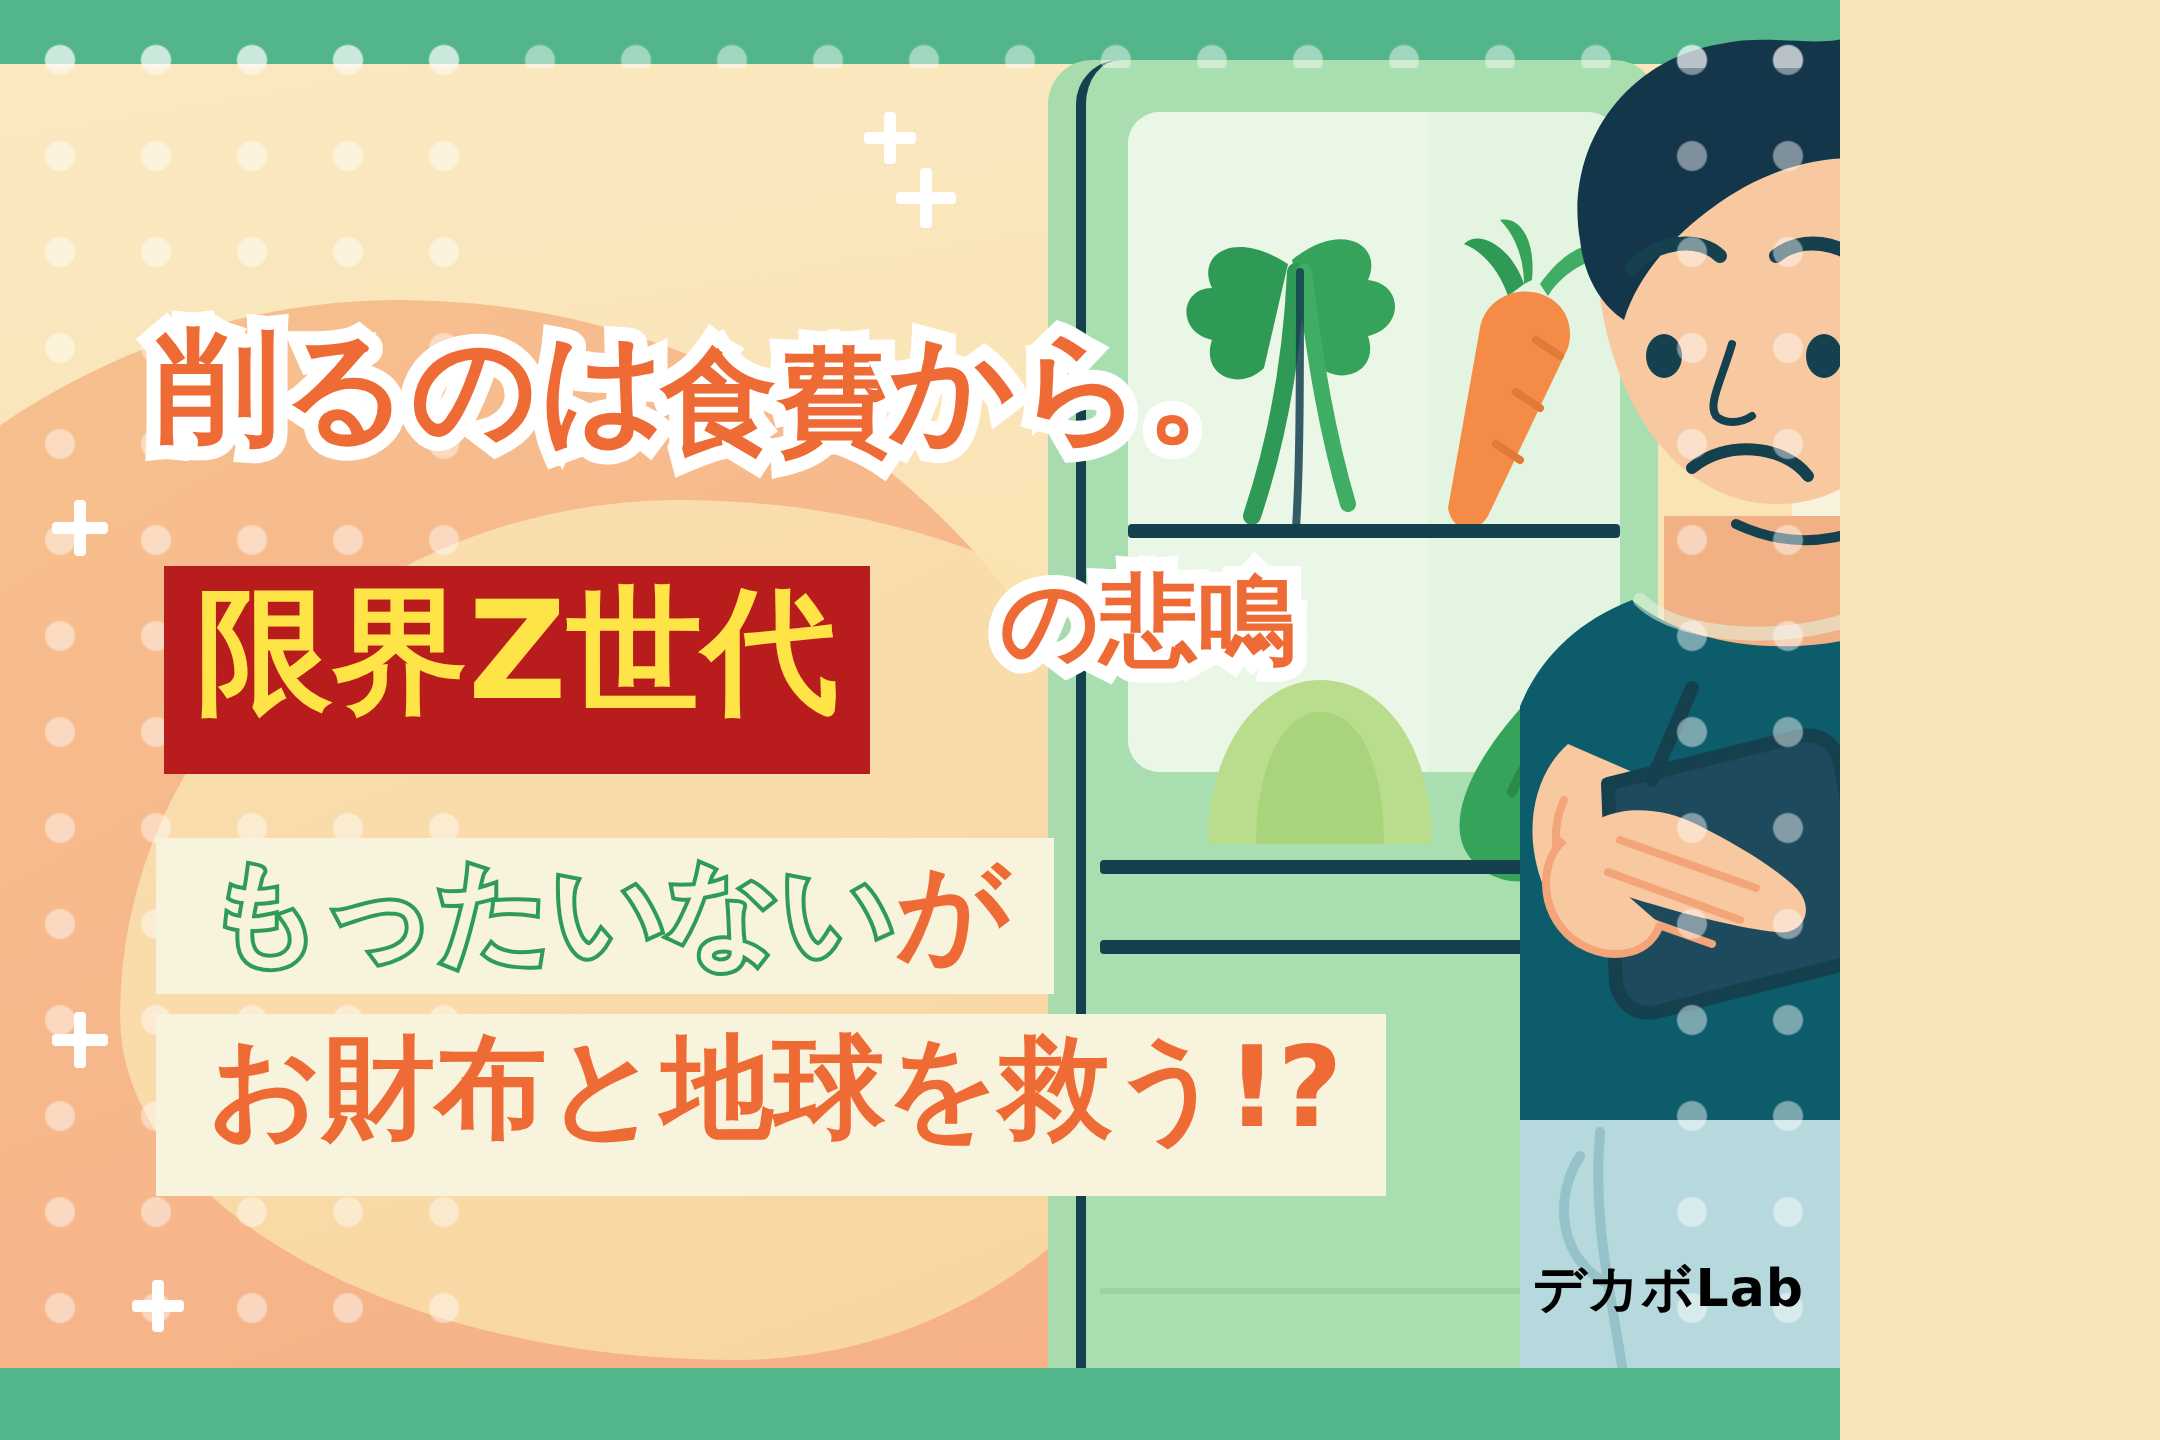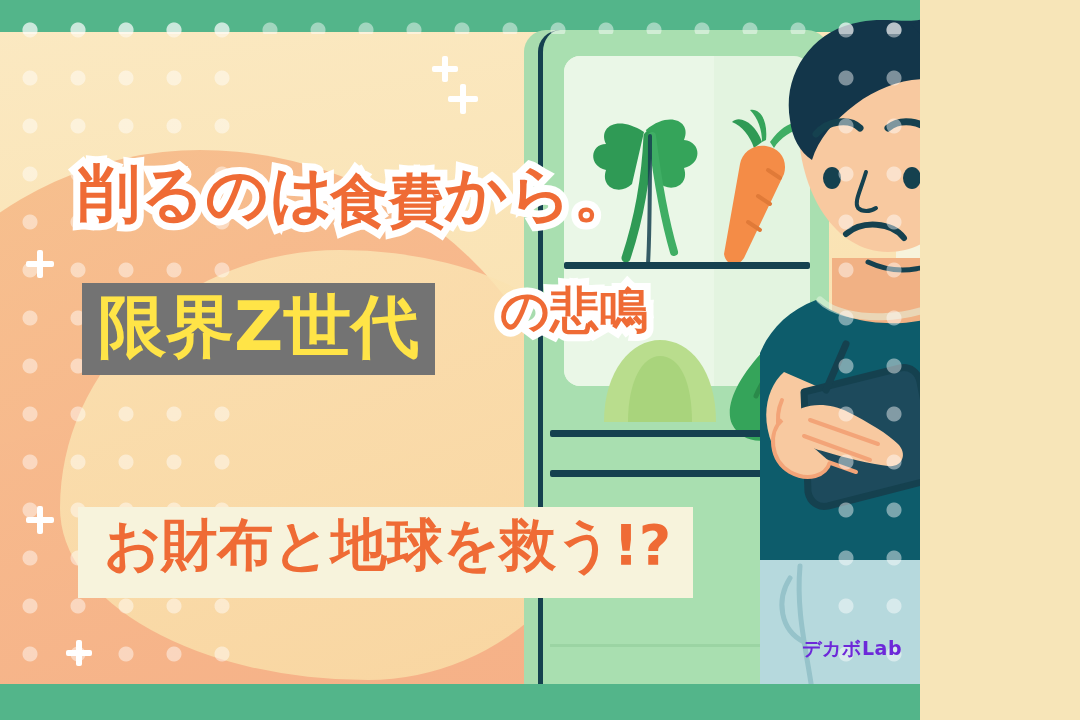--- a/index.html
+++ b/index.html
@@ -77,22 +77,22 @@
   .stack{position:relative;display:inline-block;}
   .stack .under{position:absolute;left:0;top:0;white-space:nowrap;
      -webkit-text-stroke:14px #ffffff;color:#ffffff;}
   .stack .over{position:relative;white-space:nowrap;color:#ef6b35;}
 
   .sz1{font-size:62px;line-height:1;letter-spacing:1px;}
   .sz1big{font-size:58px;line-height:1;}
   .sz2{font-size:49px;line-height:1;}
 
   
-  .banner-orange{position:absolute;left:82px;top:283px;background:#737373;
-     padding:10px 16px 14px 16px;z-index:8;}
+  .banner-orange{position:absolute;left:82px;top:283px;background:#b91c1c;
+     padding:10px 16px 26px 16px;z-index:8;}
   .banner-orange .yel{color:#ffe447;font-size:68px;line-height:1;white-space:nowrap;}
 
   .line2b{left:500px;top:286px;}
 
   
   .banner-cream{position:absolute;background:#f7f3dc;z-index:8;}
   .bc1{left:78px;top:419px;padding:10px 22px 12px 26px;}
   .bc2{left:78px;top:507px;padding:10px 22px 25px 26px;}
 
   .hollow{
@@ -100,21 +100,21 @@
     -webkit-text-stroke:4px #2e9b57;
     paint-order:stroke fill;
     font-size:56px;line-height:1;
   }
   .orange-txt{color:#ef6b35;font-size:56px;line-height:1;}
 
   .nowrap{white-space:nowrap;}
 
   
   .logo{position:absolute;right:18px;bottom:58px;z-index:9;
-     font-size:19px;font-weight:bold;color:#6d28d9;letter-spacing:.5px;white-space:nowrap;}
+     font-size:26px;font-weight:bold;color:#000000;letter-spacing:.5px;white-space:nowrap;}
 
   .right-strip{position:absolute;right:0;top:30px;width:24px;height:654px;background:#f7f3dc;z-index:4;}
 </style>
 </head>
 <body>
 
 <div id="stage">
 
   <div class="bg-cream"></div>
   <div class="blob-peach"></div>
@@ -244,20 +244,23 @@
     <span class="jp yel">限界Z世代</span>
   </div>
 
   <div class="copy line2b">
     <span class="stack jp sz2">
       <span class="under" aria-hidden="true">の悲鳴</span>
       <span class="over">の悲鳴</span>
     </span>
   </div>
 
+  <div class="banner-cream bc1">
+    <span class="jp hollow nowrap">もったいない</span><span class="jp orange-txt">が</span>
+  </div>
 
   <div class="banner-cream bc2">
     <span class="jp orange-txt nowrap">お財布と地球を救う!?</span>
   </div>
 
   <div class="logo">デカボLab</div>
 
 </div>
 
 </body></html>

